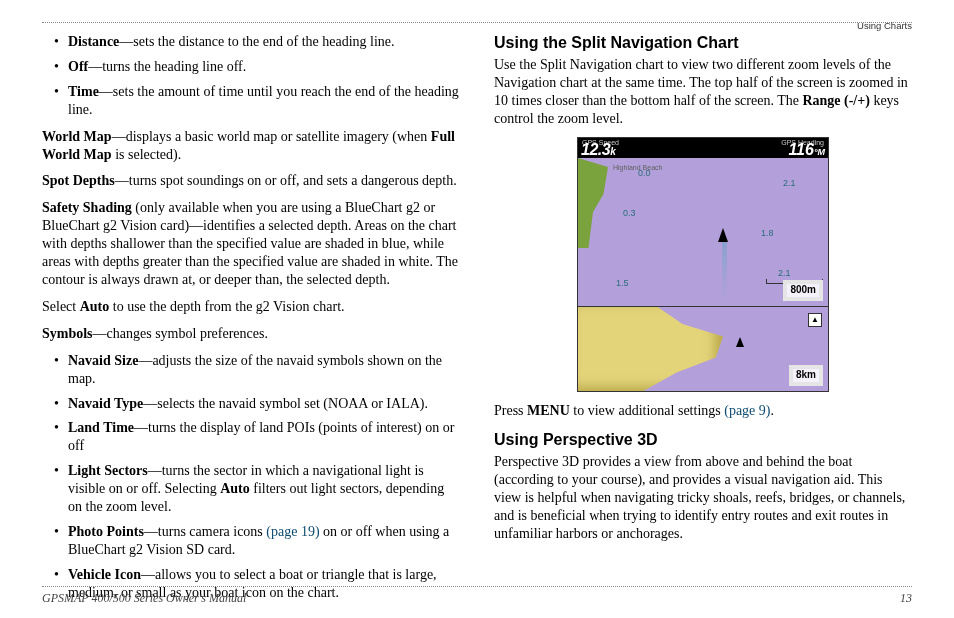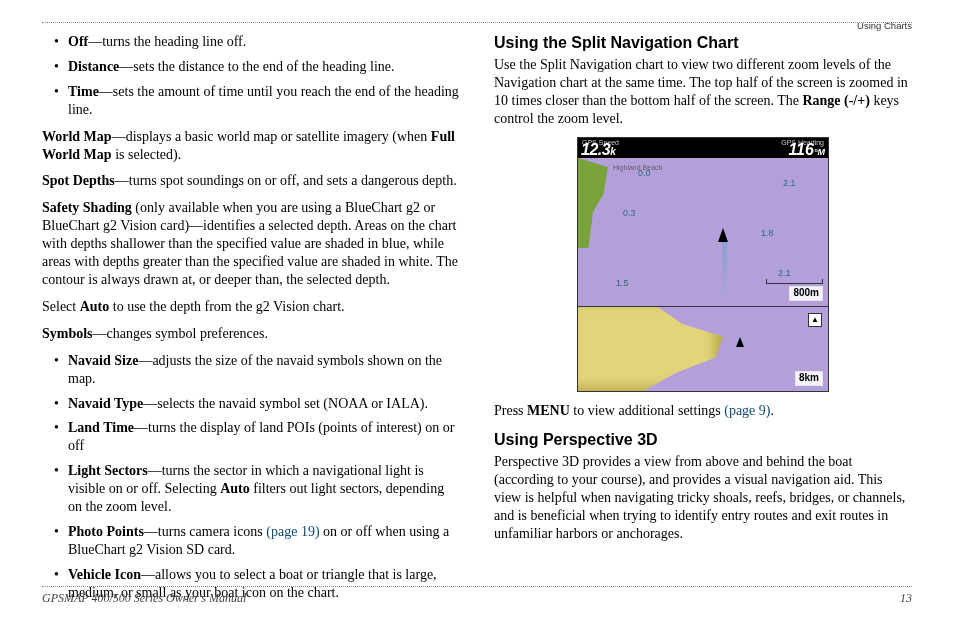--- a/index.html
+++ b/index.html
@@ -138,21 +138,21 @@
     background: linear-gradient(#6fa3c9, transparent);
     opacity: 0.6;
   }
   .range-box {
     position: absolute;
     right: 5px; bottom: 5px;
     background: rgba(255,255,255,0.85);
     padding: 0 3px;
     font-size: 10px;
     font-weight: bold;
-    border: 1px solid #e5e5e5;
+    border: 4px solid #e5e5e5;
   }
   .range-line {
     position: absolute;
     right: 5px; bottom: 22px;
     width: 55px; height: 4px;
     border: 1px solid #333;
     border-top: none;
   }
   .fig-bottom {
     height: 84px;
@@ -205,22 +205,22 @@
 <body>
 
 <div class="page">
   <div class="header-right">Using Charts</div>
   <div class="header-line"></div>
 
   <div class="cols">
 
     <div class="col">
       <ul class="bul">
+        <li><b>Distance</b><span>—sets the distance to the end of the heading line.</span></li>
         <li><b>Off</b><span>—turns the heading line off.</span></li>
-        <li><b>Distance</b><span>—sets the distance to the end of the heading line.</span></li>
         <li><b>Time</b><span>—sets the amount of time until you reach the end of the heading line.</span></li>
       </ul>
 
       <p><b>World Map</b><span>—displays a basic world map or satellite imagery (when </span><b>Full World Map</b><span> is selected).</span></p>
 
       <p><b>Spot Depths</b><span>—turns spot soundings on or off, and sets a dangerous depth.</span></p>
 
       <p><b>Safety Shading</b><span> (only available when you are using a BlueChart g2 or BlueChart g2 Vision card)—identifies a selected depth. Areas on the chart with depths shallower than the specified value are shaded in blue, while areas with depths greater than the specified value are shaded in white. The contour is always drawn at, or deeper than, the selected depth.</span></p>
 
       <p><span>Select </span><b>Auto</b><span> to use the depth from the g2 Vision chart.</span></p>

